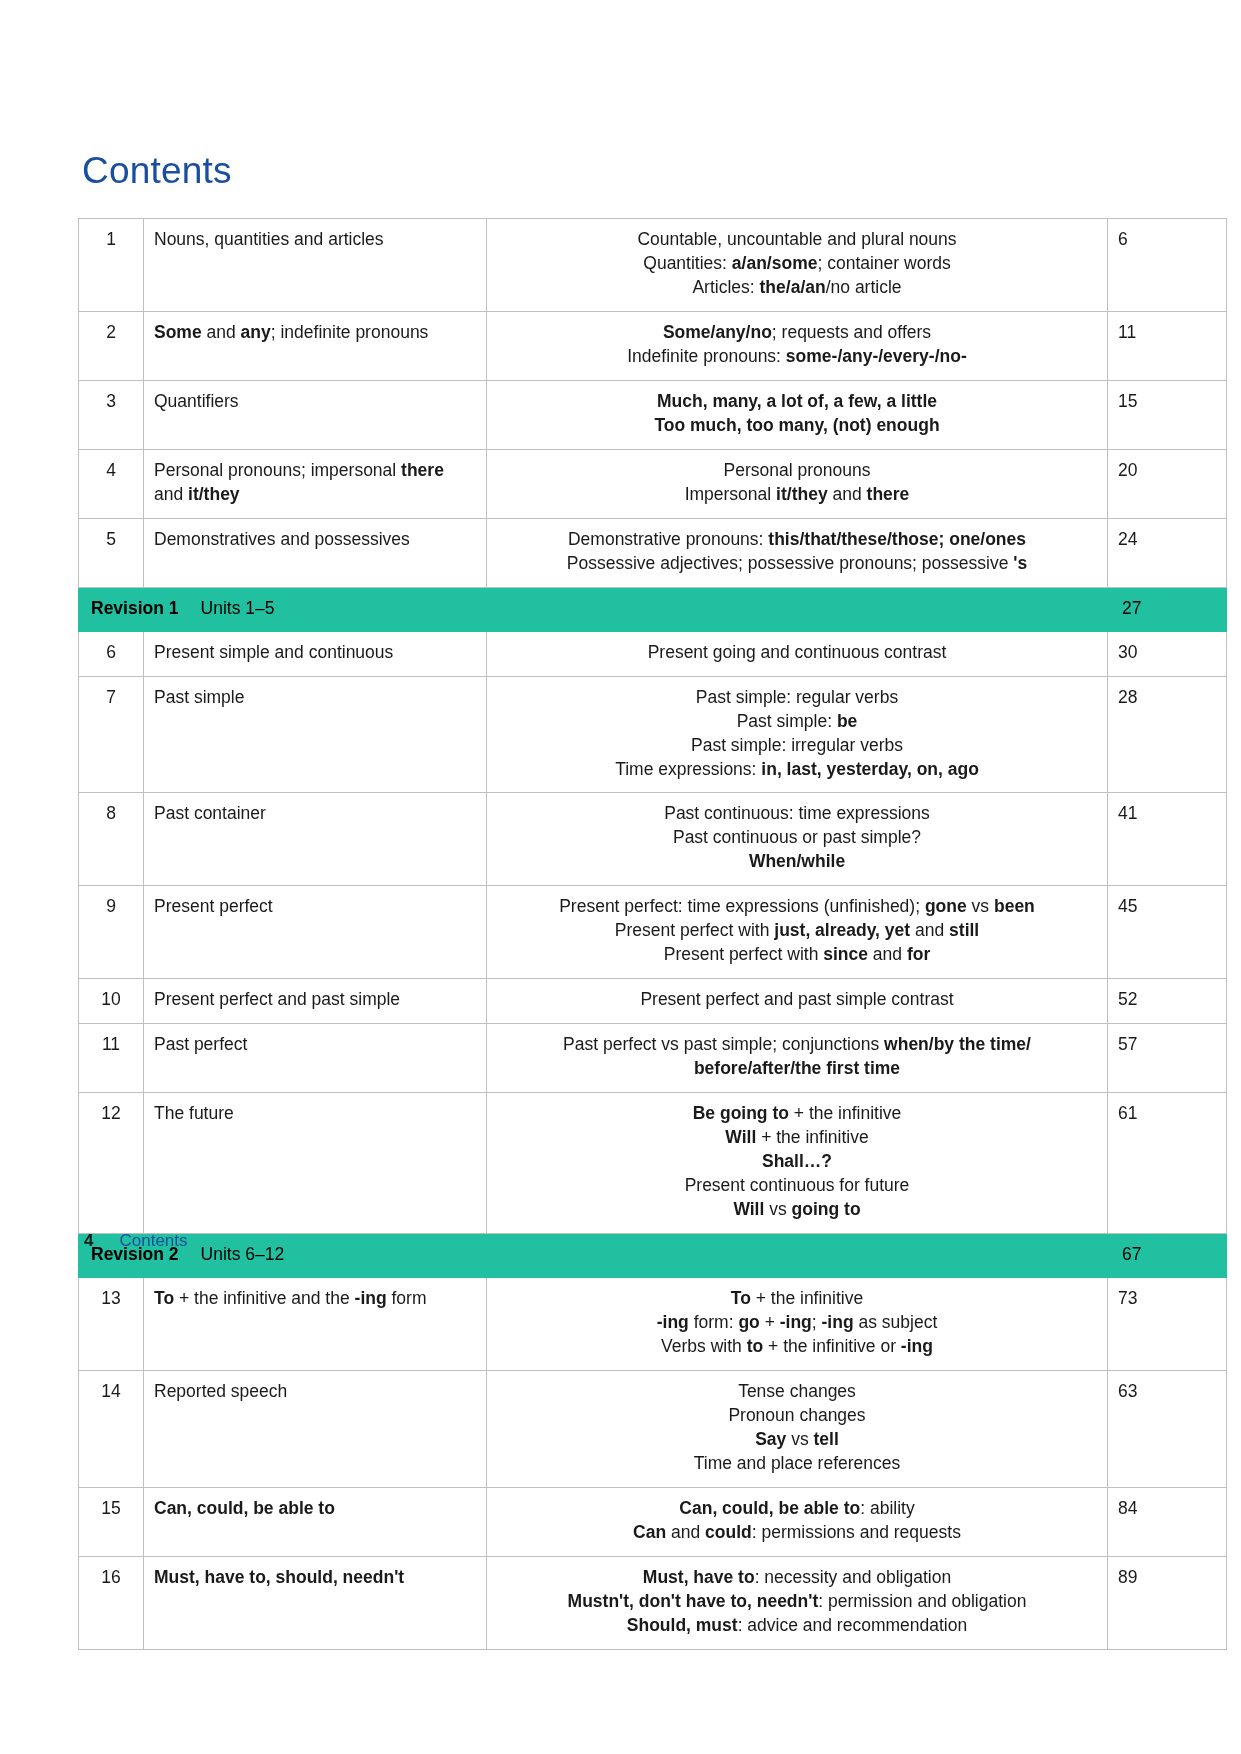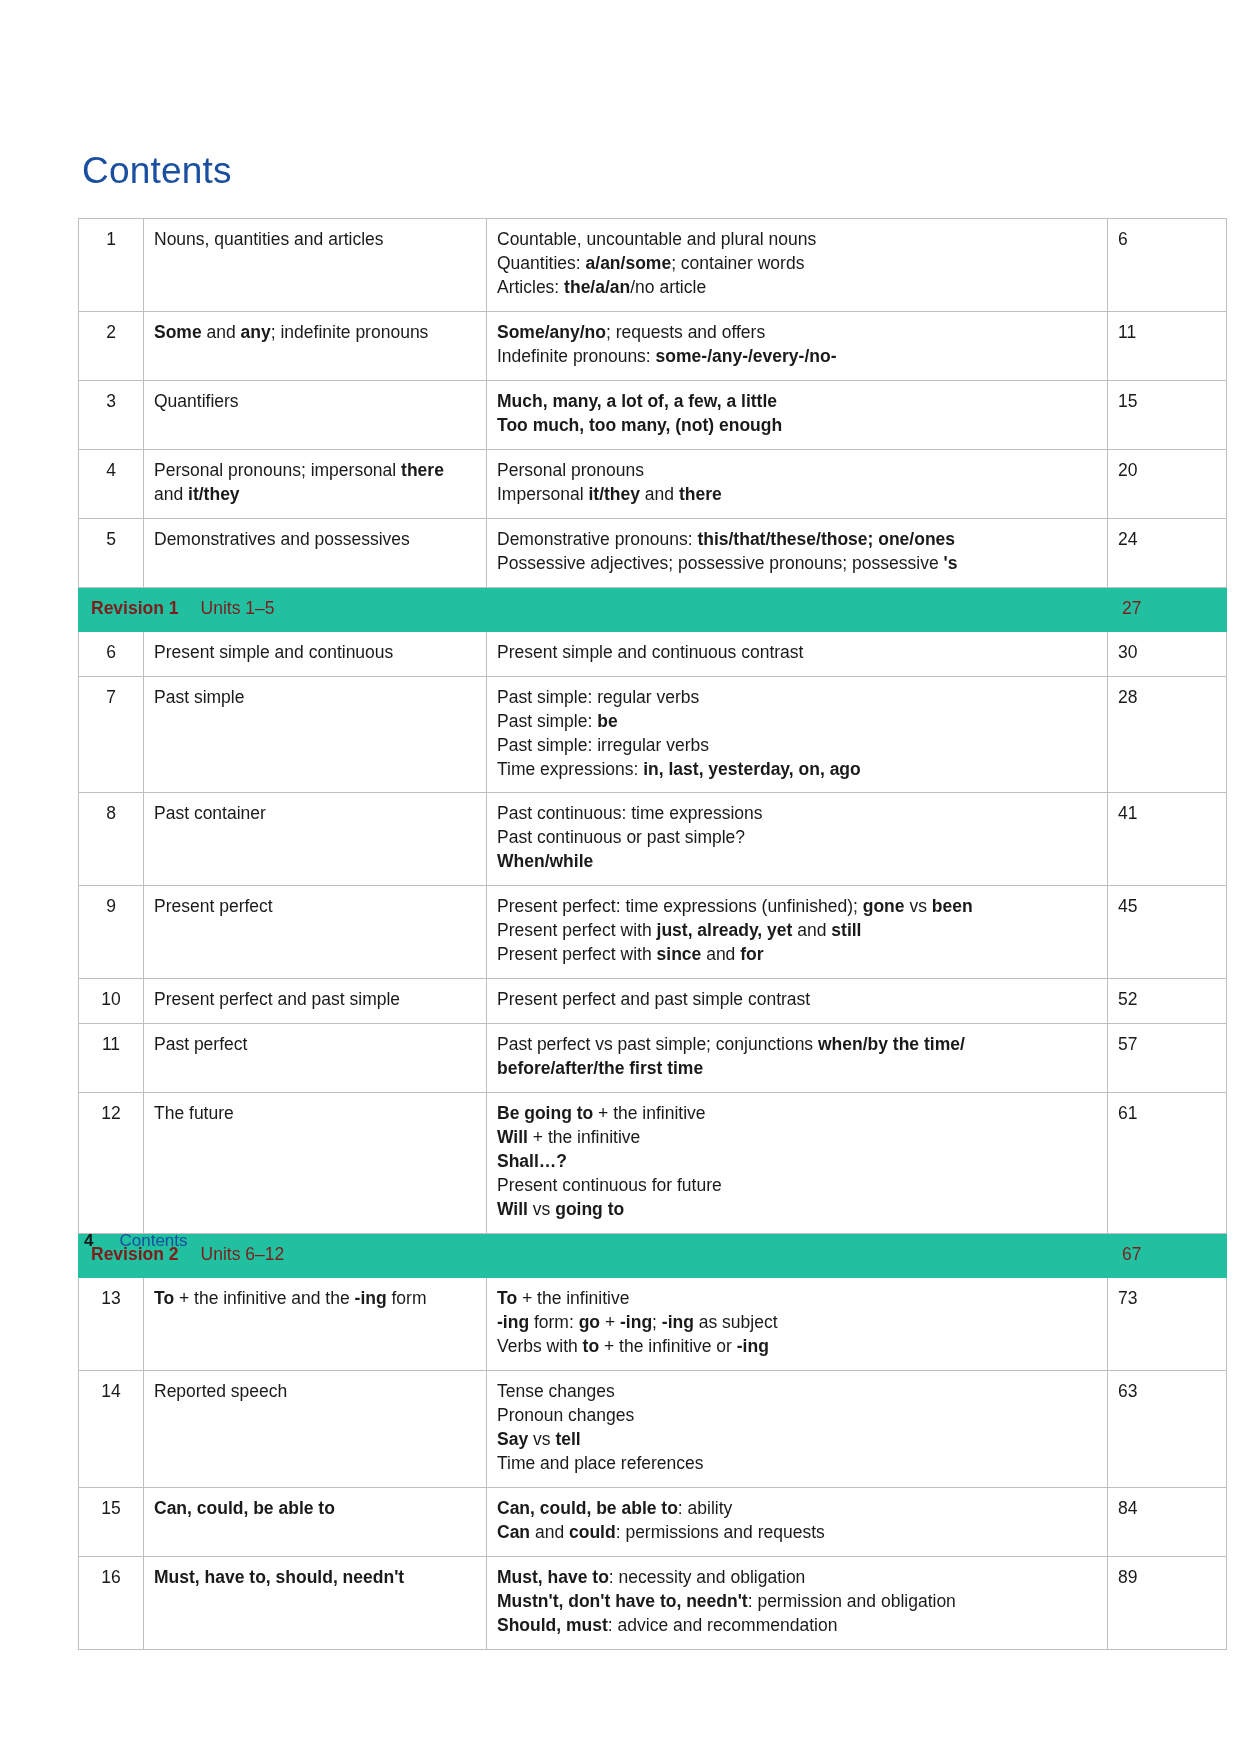--- a/index.html
+++ b/index.html
@@ -47,29 +47,30 @@
     width: 44px;
     text-align: center;
     padding-left: 0;
     padding-right: 0;
   }
   td.unit {
     width: 322px;
   }
   td.desc {
     width: 600px;
+    text-align: center;
   }
   td.page-no {
     width: 98px;
     padding-left: 14px;
   }
   tr.revision td {
     background: #20c0a0;
     border: 1px solid #20c0a0;
-    color: #7f1d1d;
+    color: #000000;
     font-size: 17.5px;
     padding-top: 9px;
     padding-bottom: 10px;
   }
   tr.revision td.rev-label {
     padding-left: 12px;
   }
   tr.revision .rev-strong {
     font-weight: bold;
   }
@@ -152,21 +153,21 @@
           <td class="page-no">24</td>
         </tr>
         <tr class="revision">
           <td class="rev-label" colspan="3"><span class="rev-strong">Revision 1</span><span class="rev-units">Units 1–5</span></td>
           <td class="rev-page">27</td>
         </tr>
         <tr>
           <td class="num">6</td>
           <td class="unit">Present simple and continuous</td>
           <td class="desc">
-            <span class="cellline">Present simple and continuous contrast</span>
+            <span class="cellline">Present going and continuous contrast</span>
           </td>
           <td class="page-no">30</td>
         </tr>
         <tr>
           <td class="num">7</td>
           <td class="unit">Past simple</td>
           <td class="desc">
             <span class="cellline">Past simple: regular verbs</span>
             <span class="cellline">Past simple: <b>be</b></span>
             <span class="cellline">Past simple: irregular verbs</span>

